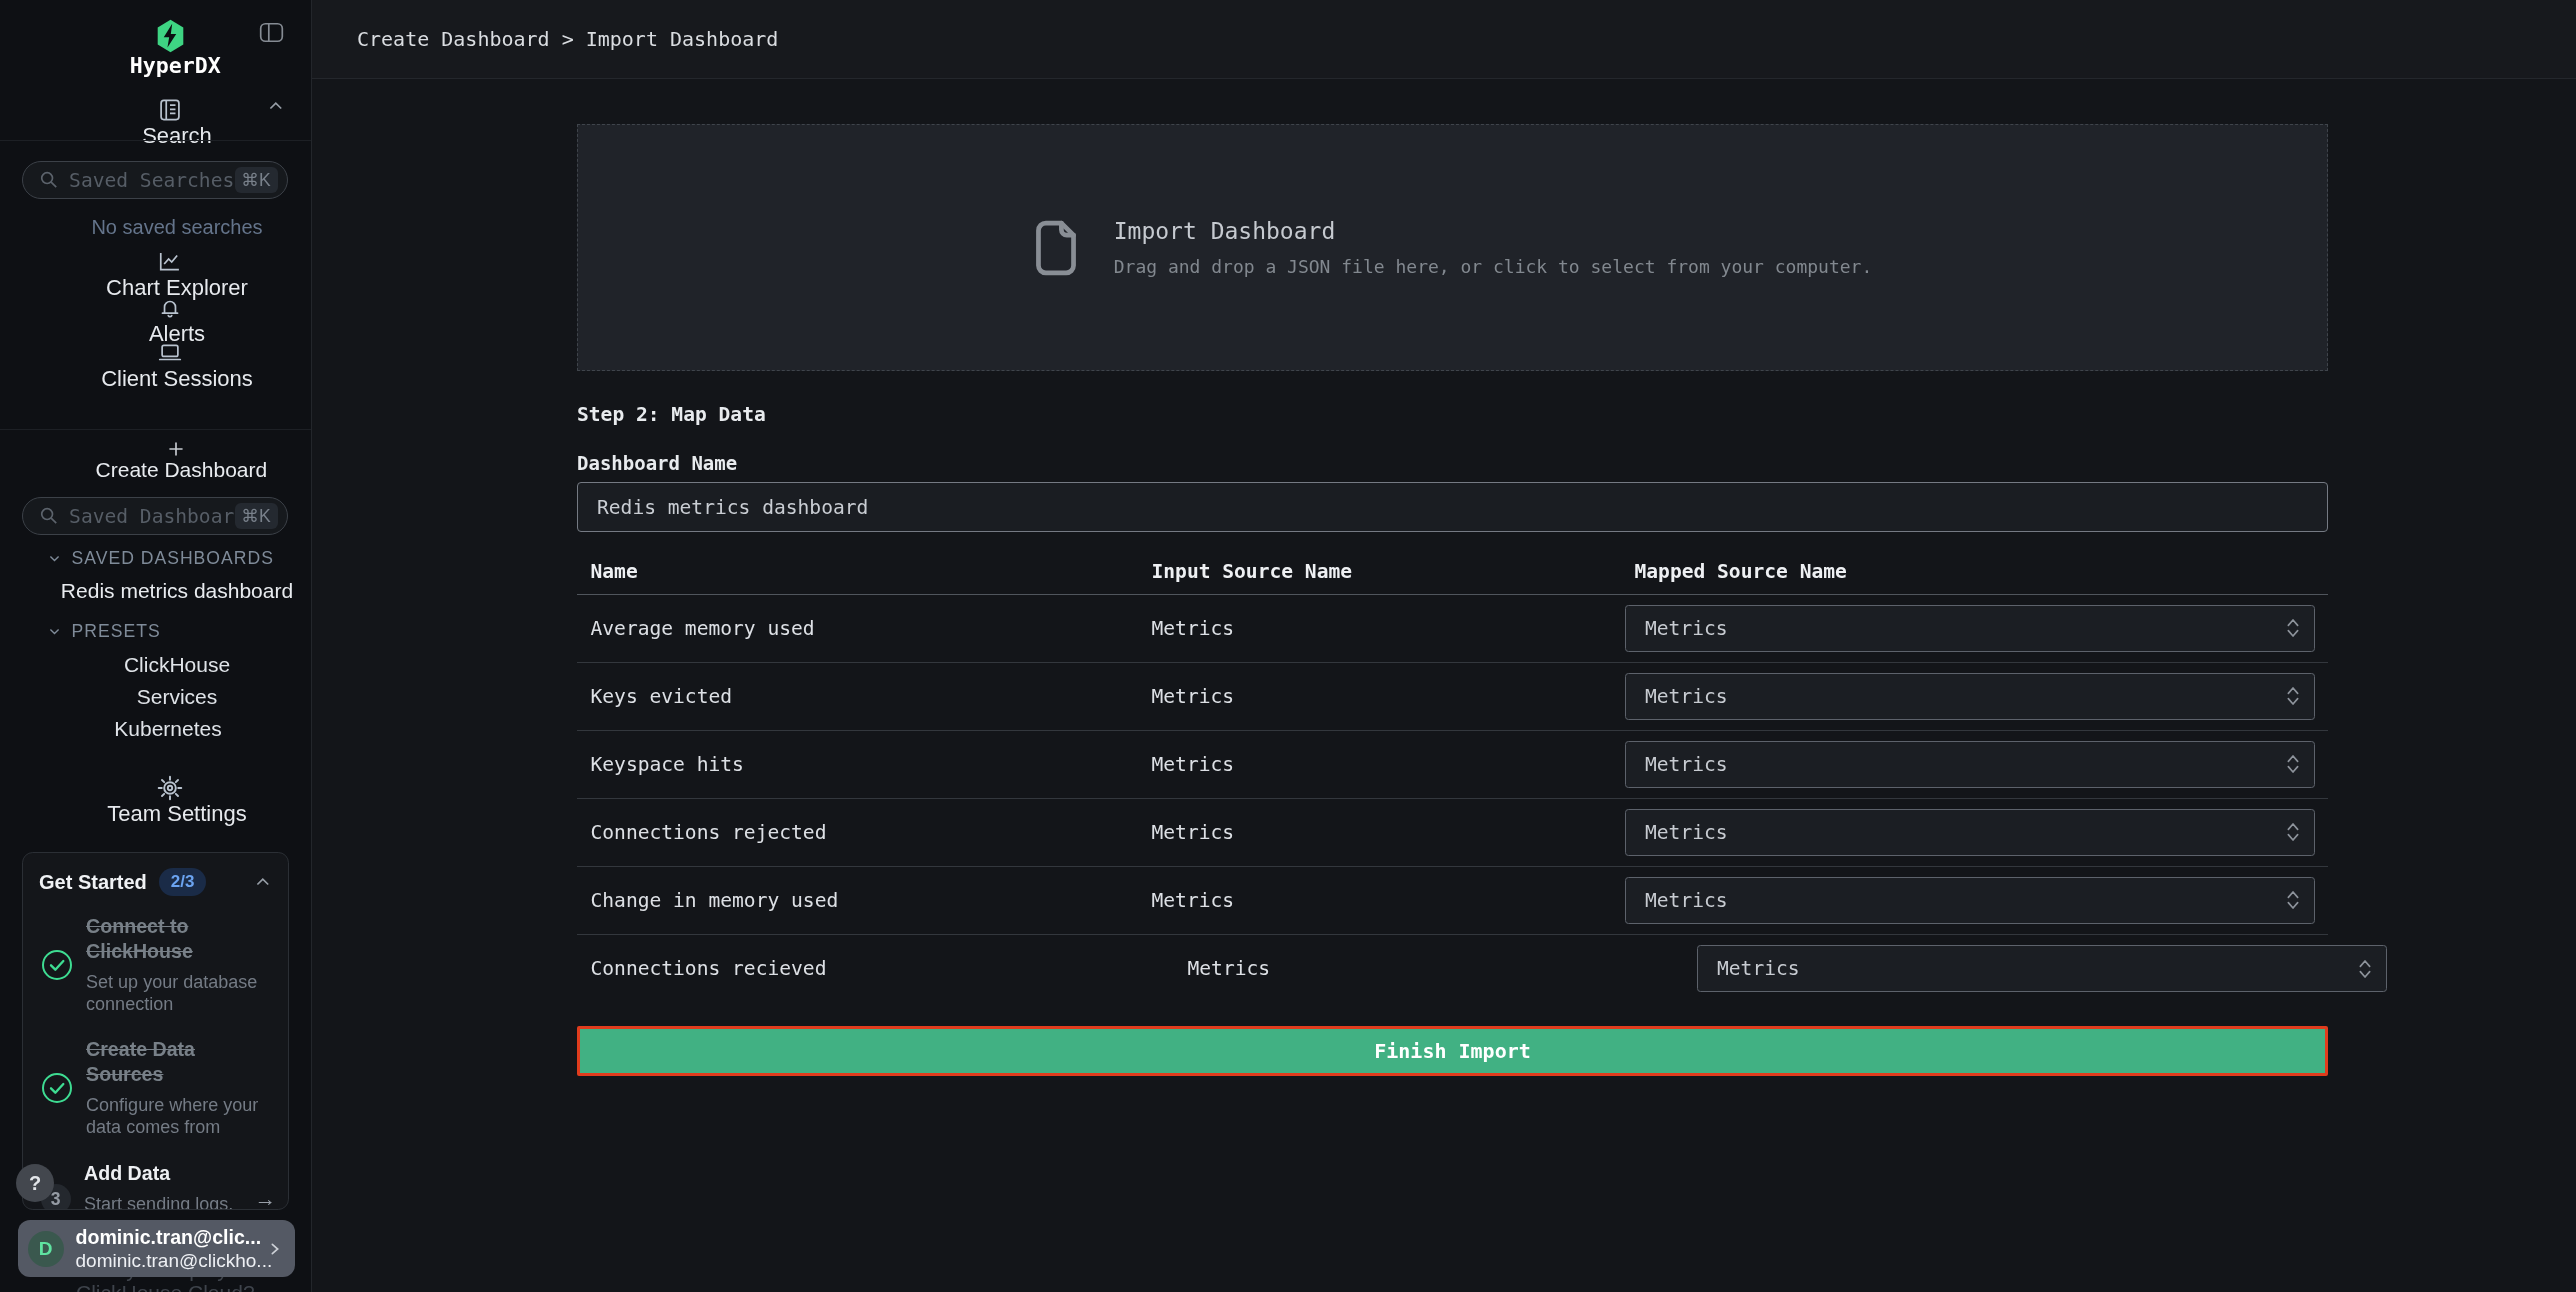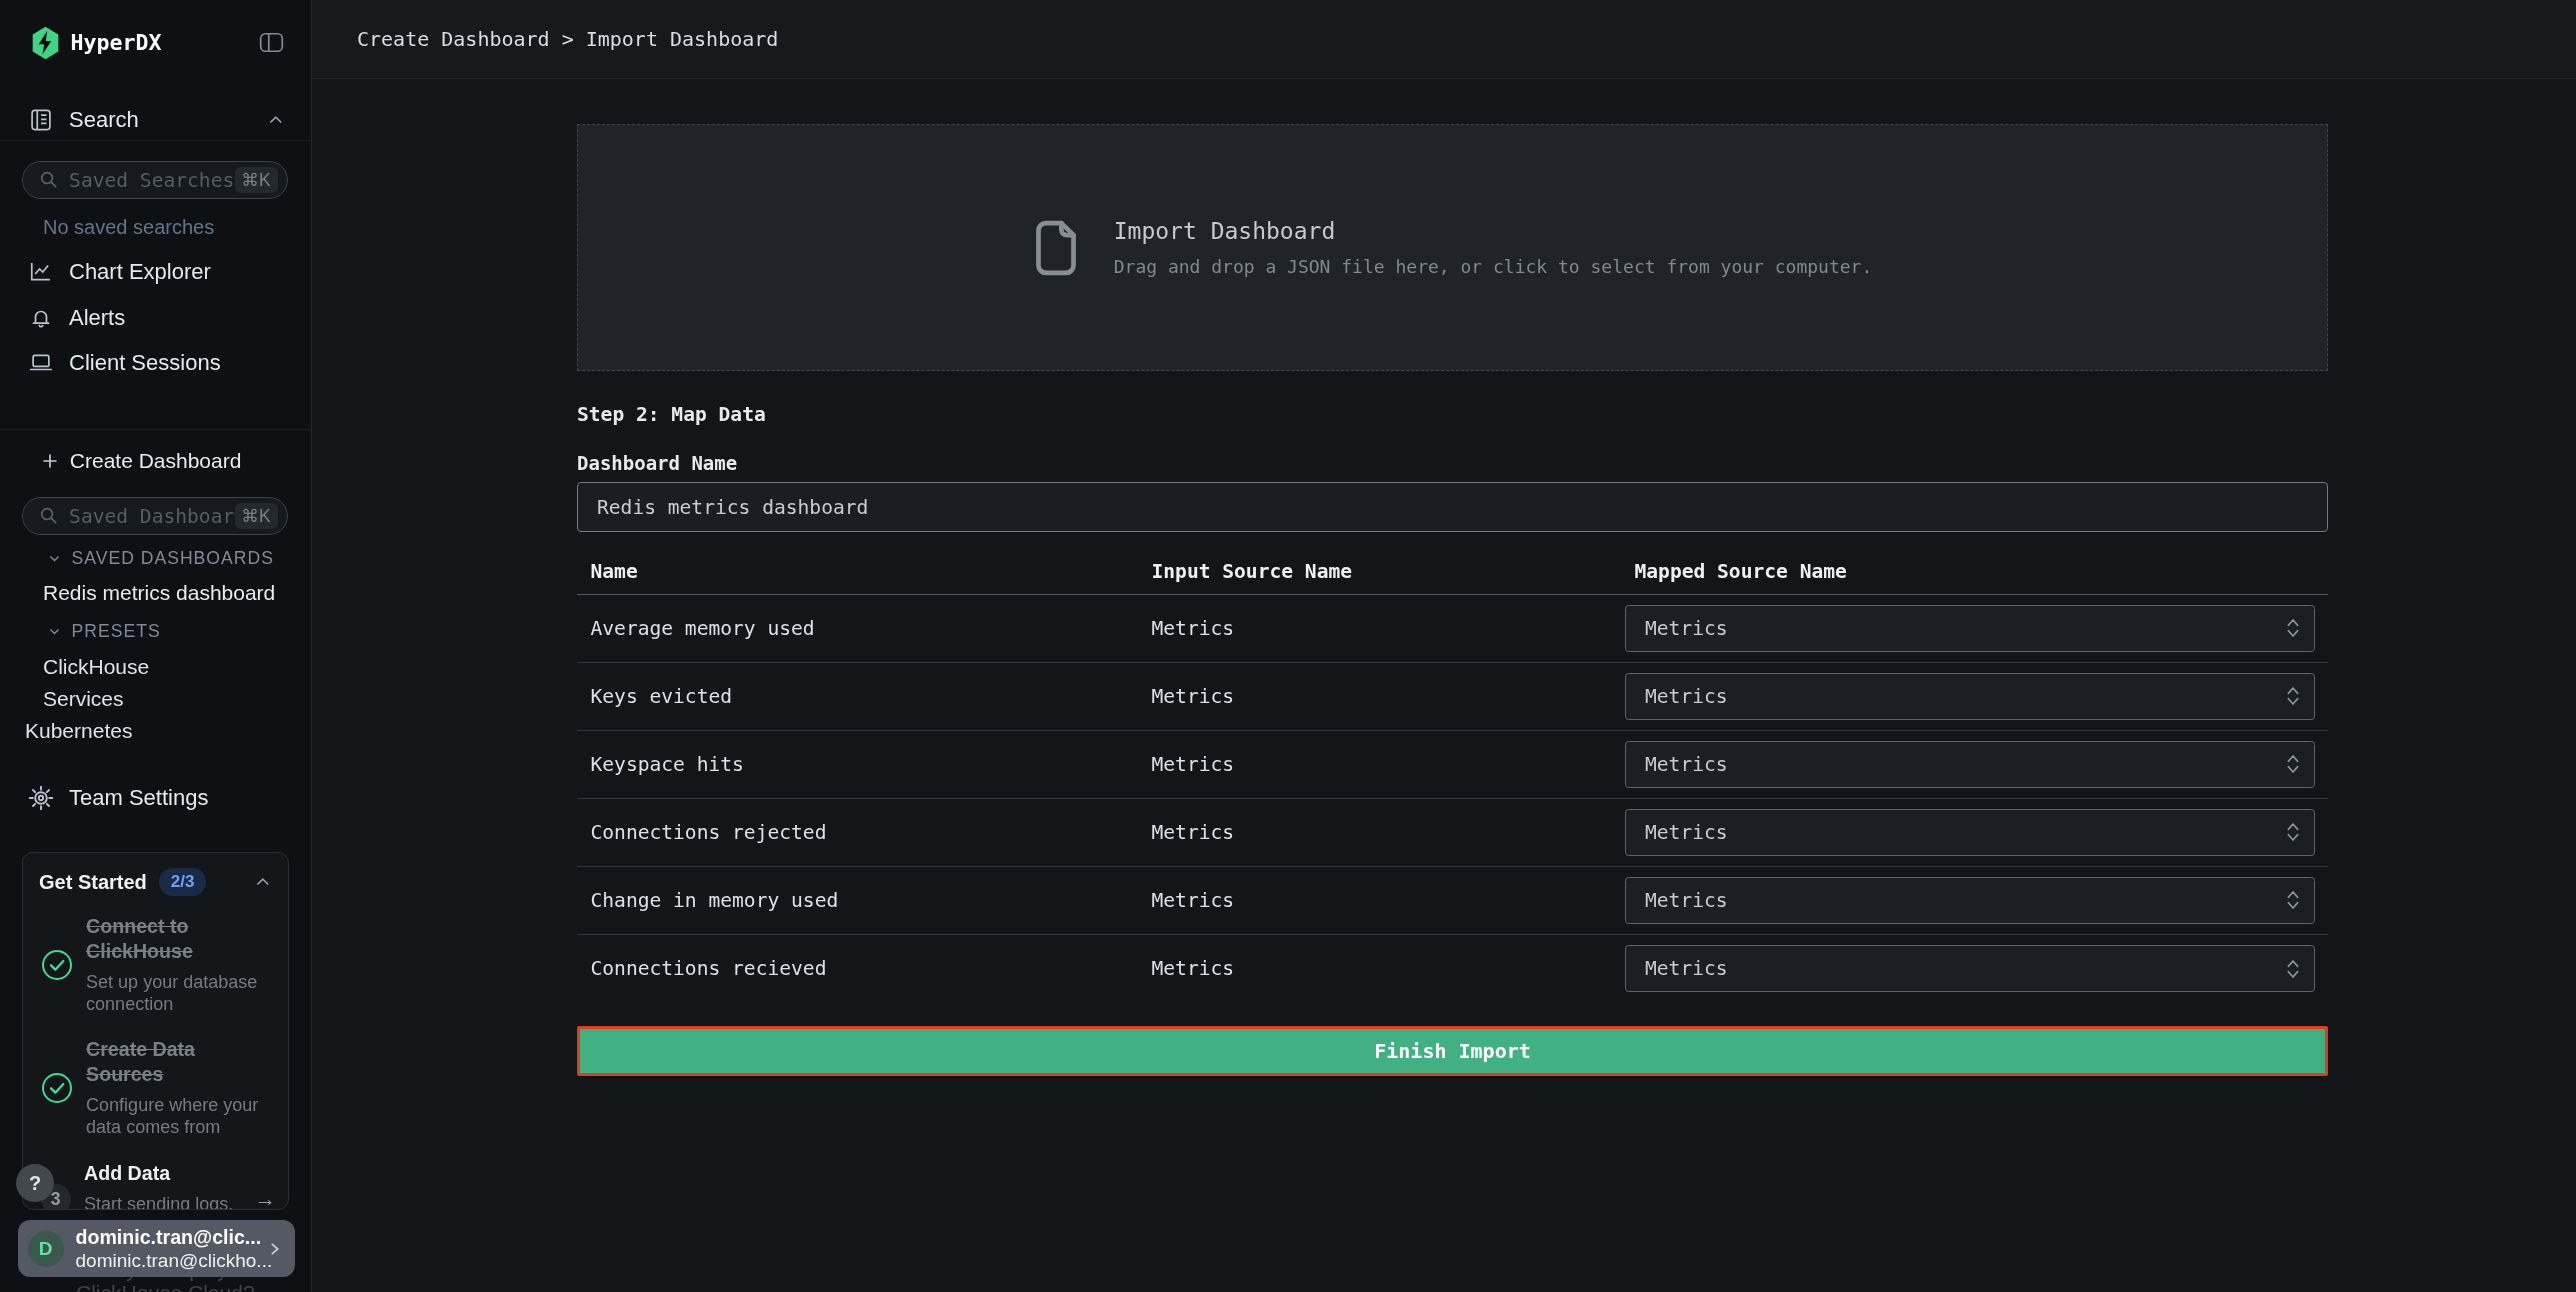--- a/index.html
+++ b/index.html
@@ -3,21 +3,21 @@
 <meta charset="utf-8">
 <style>
   * { margin:0; padding:0; box-sizing:border-box; }
   html,body { width:2576px; height:1293px; overflow:hidden; background:#131519;
               font-family:"Liberation Sans","DejaVu Sans",sans-serif; }
   .mono { font-family:"DejaVu Sans Mono","Liberation Mono",monospace; }
 
   
   .sidebar { position:absolute; left:0; top:0; width:312px; height:1293px;
              background:#0e1014; border-right:1.4px solid #23262b; z-index:5; }
-  .s-row { position:absolute; left:0; width:311px; display:flex; align-items:center; }
+  .s-row { position:absolute; left:0; width:311px; display:flex; align-items:center;flex-direction:column; }
   .s-label { font-size:22px; color:#e6e9ed; font-weight:500; }
   .s-sub   { font-size:21px; color:#dfe3e8; }
   .divider { position:absolute; left:0; width:311px; height:1.4px; background:#1d2025; }
   .pill { position:absolute; left:22px; width:266px; height:38px; border-radius:19px;
           background:#16191d; border:1.4px solid #3c4148; display:flex; align-items:center;
           padding:0 9.5px 0 15px; }
   .pill input { flex:1; background:transparent; border:none; outline:none;
                 font-family:"DejaVu Sans Mono","Liberation Mono",monospace;
                 font-size:19.6px; color:#565d66; margin-left:9.5px; min-width:0; }
   .pill input::placeholder { color:#565d66; }
@@ -69,21 +69,21 @@
   .name-input input { width:100%; background:transparent; border:none; outline:none;
                       font-family:"DejaVu Sans Mono","Liberation Mono",monospace;
                       font-size:19.6px; color:#c9cdd3; }
   .map-table { margin-top:17.6px; width:1751px; }
   .t-head { display:grid; grid-template-columns:561px 483px 1fr; align-items:center;
             height:45px; padding:0 0 0 13.5px; border-bottom:1.4px solid #50555c;
             font-size:19.6px; font-weight:700; color:#eef0f3; }
   .t-row { display:grid; grid-template-columns:561px 483px 1fr; align-items:center;
            height:68px; padding-left:13.5px; border-bottom:1.4px solid #33373d;
            font-size:19.6px; color:#dde0e5; }
-  .t-row:last-child { border-bottom:none; }
+  .t-row:last-child { border-bottom:none;gap:36px; }
   .sel { margin-left:-9.5px; width:690px; height:47px; background:#1b1e23;
          border:1.4px solid #5d626b; border-radius:3.4px; display:flex; align-items:center;
          justify-content:space-between; padding:0 13.5px 0 19px; color:#c7cbd1; font-size:19.6px; }
   .finish-btn { margin-top:23px; width:1751px; height:50px; background:#41b183;
                 border:3.4px solid #e03c1d; border-radius:2px; display:flex; align-items:center;
                 justify-content:center; font-size:20px; font-weight:700; color:#ffffff; }
   svg { display:block; }
 </style>
 </head>
 <body>

